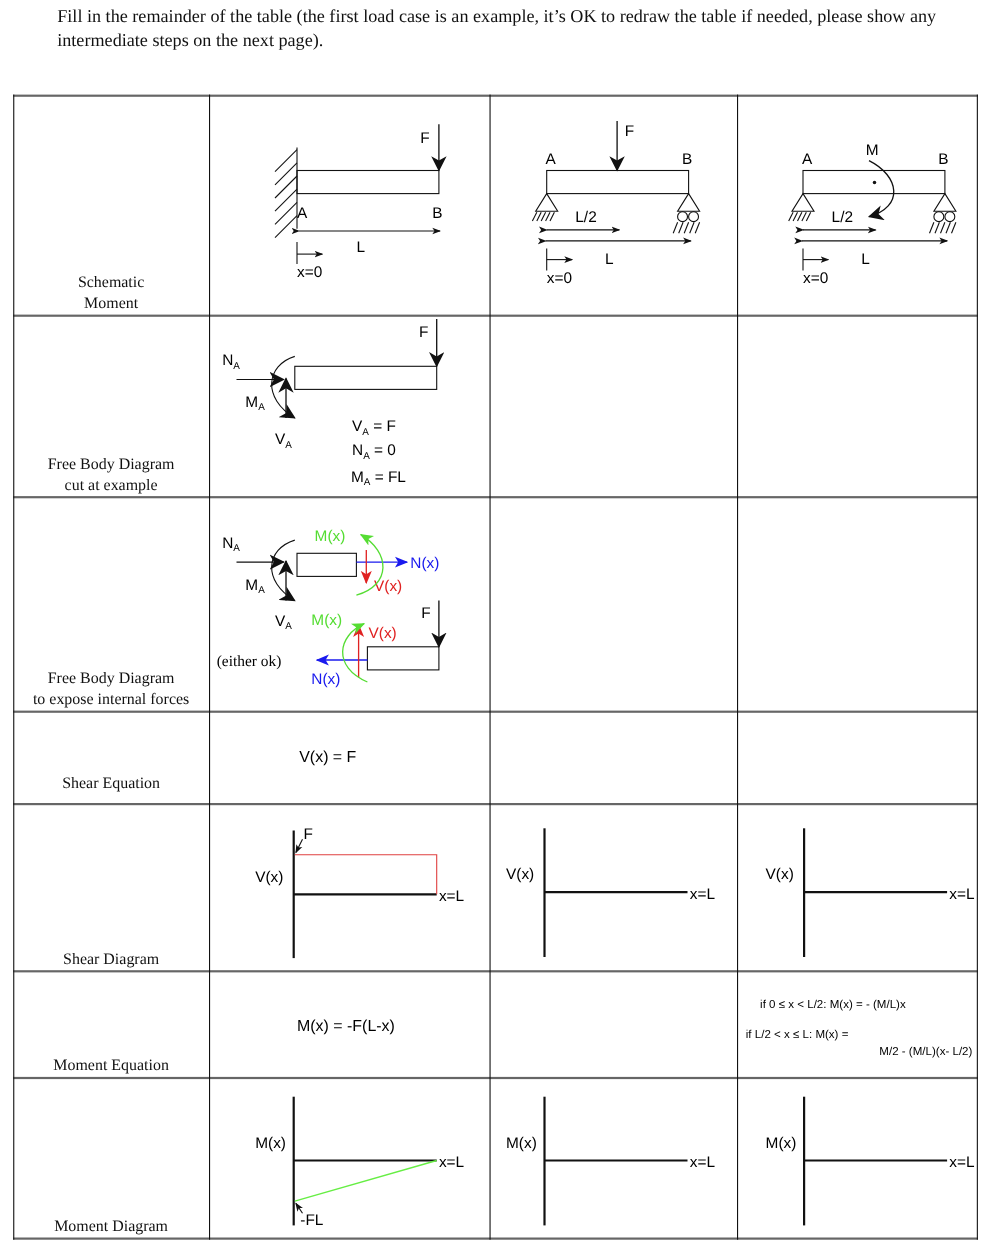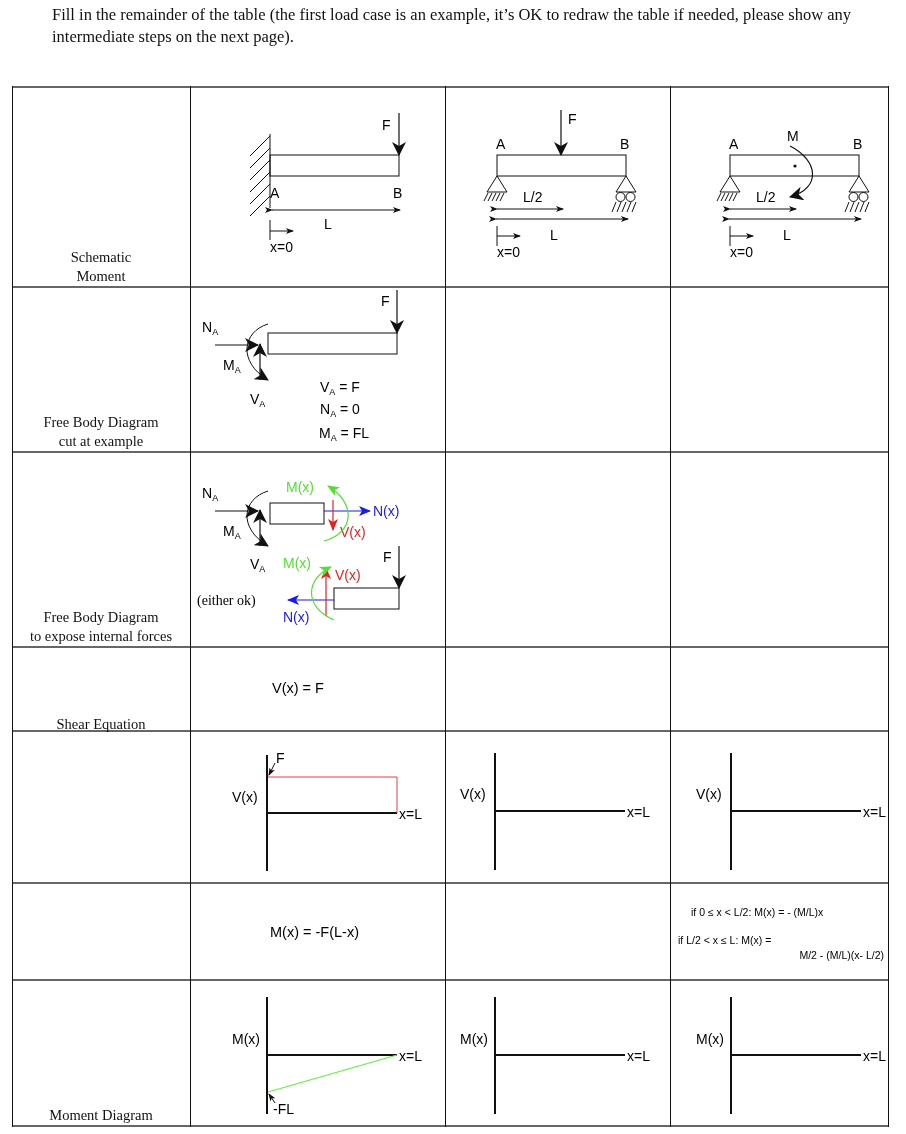--- a/index.html
+++ b/index.html
@@ -44,21 +44,23 @@
         <div>Free Body Diagram</div>
         <div>cut at example</div>
       </div>
   </div>
   <div class="rowlabel" style="top:365px;height:195px;padding-top:10px;box-sizing:border-box">
     <div>
         <div>Free Body Diagram</div>
         <div>to expose internal forces</div>
       </div>
   </div>
-  <div class="rowlabel" style="top:584px;height:64px">Shear Equation</div>
+  <div class="rowlabel" style="top:572px;height:64px">Shear Equation</div>
+  <div class="rowlabel" style="top:644px;height:152px">Shear Diagram</div>
+  <div class="rowlabel" style="top:796px;height:97px">Moment Equation</div>
   <div class="rowlabel" style="top:893px;height:146px">Moment Diagram</div>
 </div>
 
 <svg width="906" height="1134">
   <defs>
     <marker id="ah" markerWidth="10" markerHeight="10" refX="9" refY="5" orient="auto" markerUnits="userSpaceOnUse">
         <path d="M0,1 L10,5 L0,9 L3,5 z" fill="#111"></path>
       </marker>
     <marker id="ahs" markerWidth="8" markerHeight="8" refX="7" refY="4" orient="auto" markerUnits="userSpaceOnUse">
         <path d="M0,1 L8,4 L0,7 L2,4 z" fill="#111"></path>

